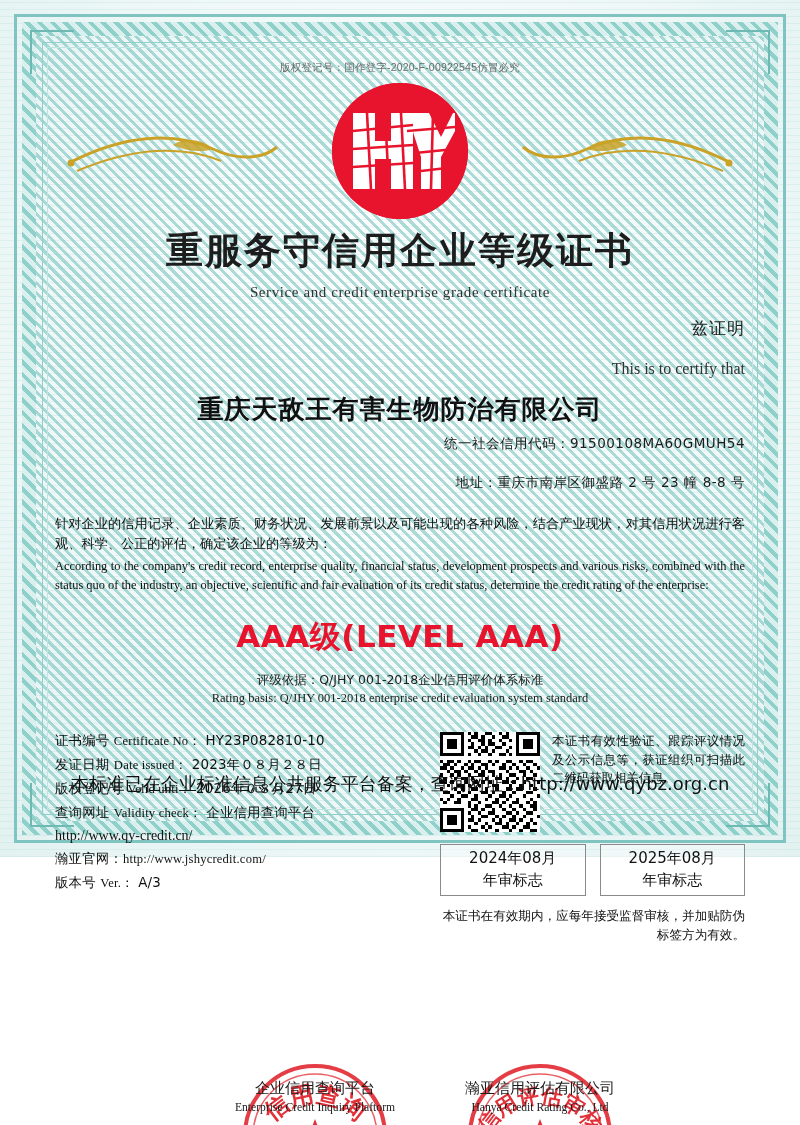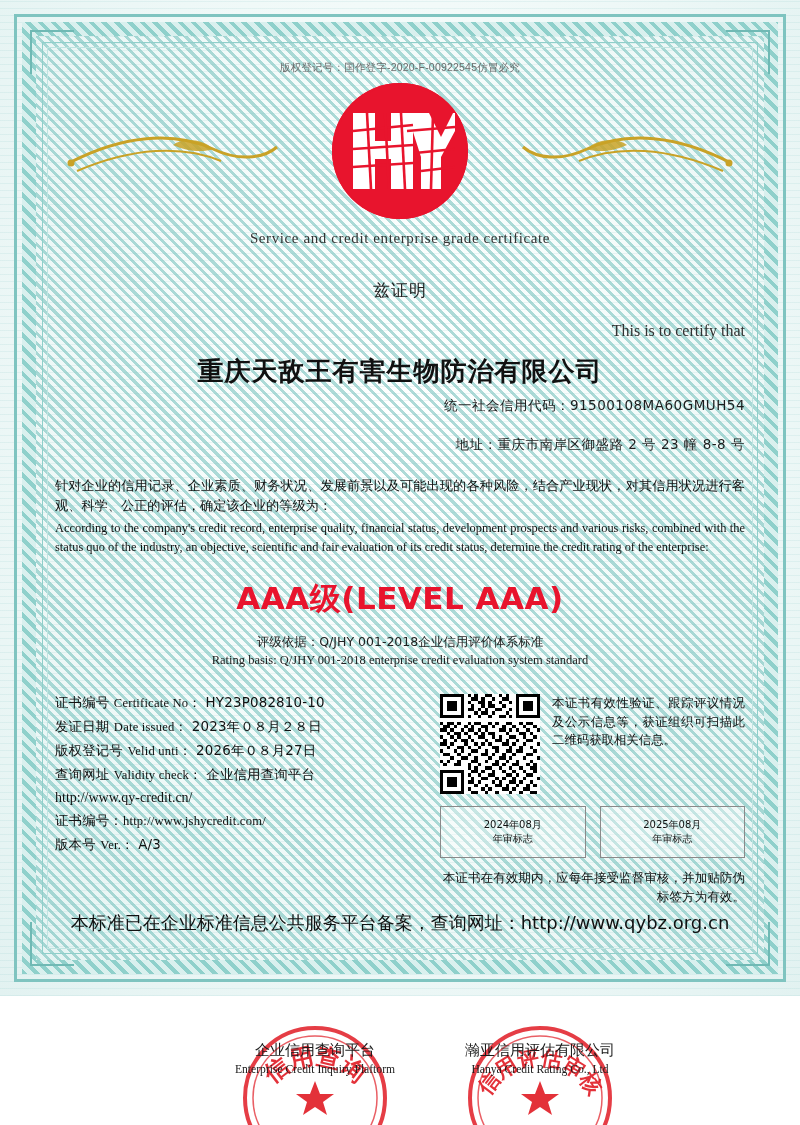--- a/index.html
+++ b/index.html
@@ -4,21 +4,21 @@
 <style>
   html,body{margin:0;padding:0;}
   body{
     width:800px;height:1125px;
     background:#ffffff;
     font-family:"Liberation Sans", sans-serif;
     overflow:hidden;
   }
   .cert{
     position:relative;
-    width:800px;height:996px;
+    width:800px;height:857px;
     box-sizing:border-box;
     background:
       repeating-linear-gradient(0deg, rgba(120,190,190,0.13) 0px, rgba(120,190,190,0.13) 1px, rgba(255,255,255,0) 1px, rgba(255,255,255,0) 7px),
       radial-gradient(ellipse at 50% 42%, #ffffff 0%, #f4fbfa 45%, #eaf6f5 75%, #e2f2f1 100%);
     padding-left: 12px;
   }
   
   .frame-outer{
     position:absolute;left:14px;top:14px;right:14px;bottom:14px;
     border:3px solid #7fc4c0;
@@ -88,21 +88,21 @@
   }
   .title-en{
     text-align:center;
     font-size:15px;
     color:#333;
     letter-spacing:0.6px;
     margin-top:8px;
     font-family:"Liberation Serif", serif;
   }
   .certify-cn{
-    text-align:center;font-size:17px;color:#1d1d1d;margin-top:32px;letter-spacing:1px;
+    text-align:right;font-size:17px;color:#1d1d1d;margin-top:16px;letter-spacing:1px;
     font-family:Liberation Serif, serif;
   }
   .certify-en{
     text-align:right;font-size:16px;color:#333;margin-top:20px;
     font-family:"Liberation Serif", serif;
   }
   .company{
     text-align:center;
     font-size:26px;font-weight:bold;color:#111;
     margin-top:14px;letter-spacing:1px;
@@ -165,21 +165,21 @@
     background:#fff;
   }
   .qr-note{
     font-size:12.4px;line-height:1.5;color:#111;text-align:justify;
     font-family:"DejaVu Sans","Liberation Sans",sans-serif;
   }
   .seal-boxes{display:flex;gap:14px;margin-top:12px;}
   .seal-box{
     flex:1;border:1px solid #8a8a8a;height:50px;
     display:flex;flex-direction:column;align-items:center;justify-content:center;
-    font-size:10px;color:#111;line-height:1.45;
+    font-size:15px;color:#111;line-height:1.45;
     font-family:"DejaVu Sans","Liberation Sans",sans-serif;
     background:rgba(255,255,255,0.35);
   }
   .valid-note{
     margin-top:12px;text-align:right;font-size:12.6px;line-height:1.5;color:#111;
     font-family:Liberation Mono, monospace;
   }
 
   .stamps{
     position:relative;height:150px;margin-top:18px;
@@ -252,20 +252,21 @@
               <path d="M56 12 L60 88"></path>
             <path d="M62 30 L110 26"></path>
               <path d="M70 52 L110 48"></path>
               <path d="M76 70 L110 66"></path>
             <path d="M88 12 L86 88"></path>
           </g>
         </svg>
       </div>
     </div>
 
+    <div class="title-cn">重服务守信用企业等级证书</div>
     <div class="title-en">Service and credit enterprise grade certificate</div>
 
     <div class="certify-cn">兹证明</div>
     <div class="certify-en">This is to certify that</div>
 
     <div class="company">重庆天敌王有害生物防治有限公司</div>
     <div class="code-line">
       <span>统一社会信用代码：</span><span>91500108MA60GMUH54</span>
     </div>
     <div class="addr-line">
@@ -305,21 +306,21 @@
 
         <div class="kv">
           <span>查询网址</span>
           <span class="lbl-en">Validity check：</span>
           <span class="val">企业信用查询平台</span>
         </div>
 
         <div class="url">http://www.qy-credit.cn/</div>
 
         <div class="kv">
-          <span>证书编号：</span><span class="lbl-en">http://www.jshycredit.com/</span>
+          <span>瀚亚官网：</span><span class="lbl-en">http://www.jshycredit.com/</span>
         </div>
 
         <div class="kv">
           <span>版本号</span>
           <span class="lbl-en">Ver.：</span>
           <span class="val">A/3</span>
         </div>
       </div>
 
       <div class="lower-right">

